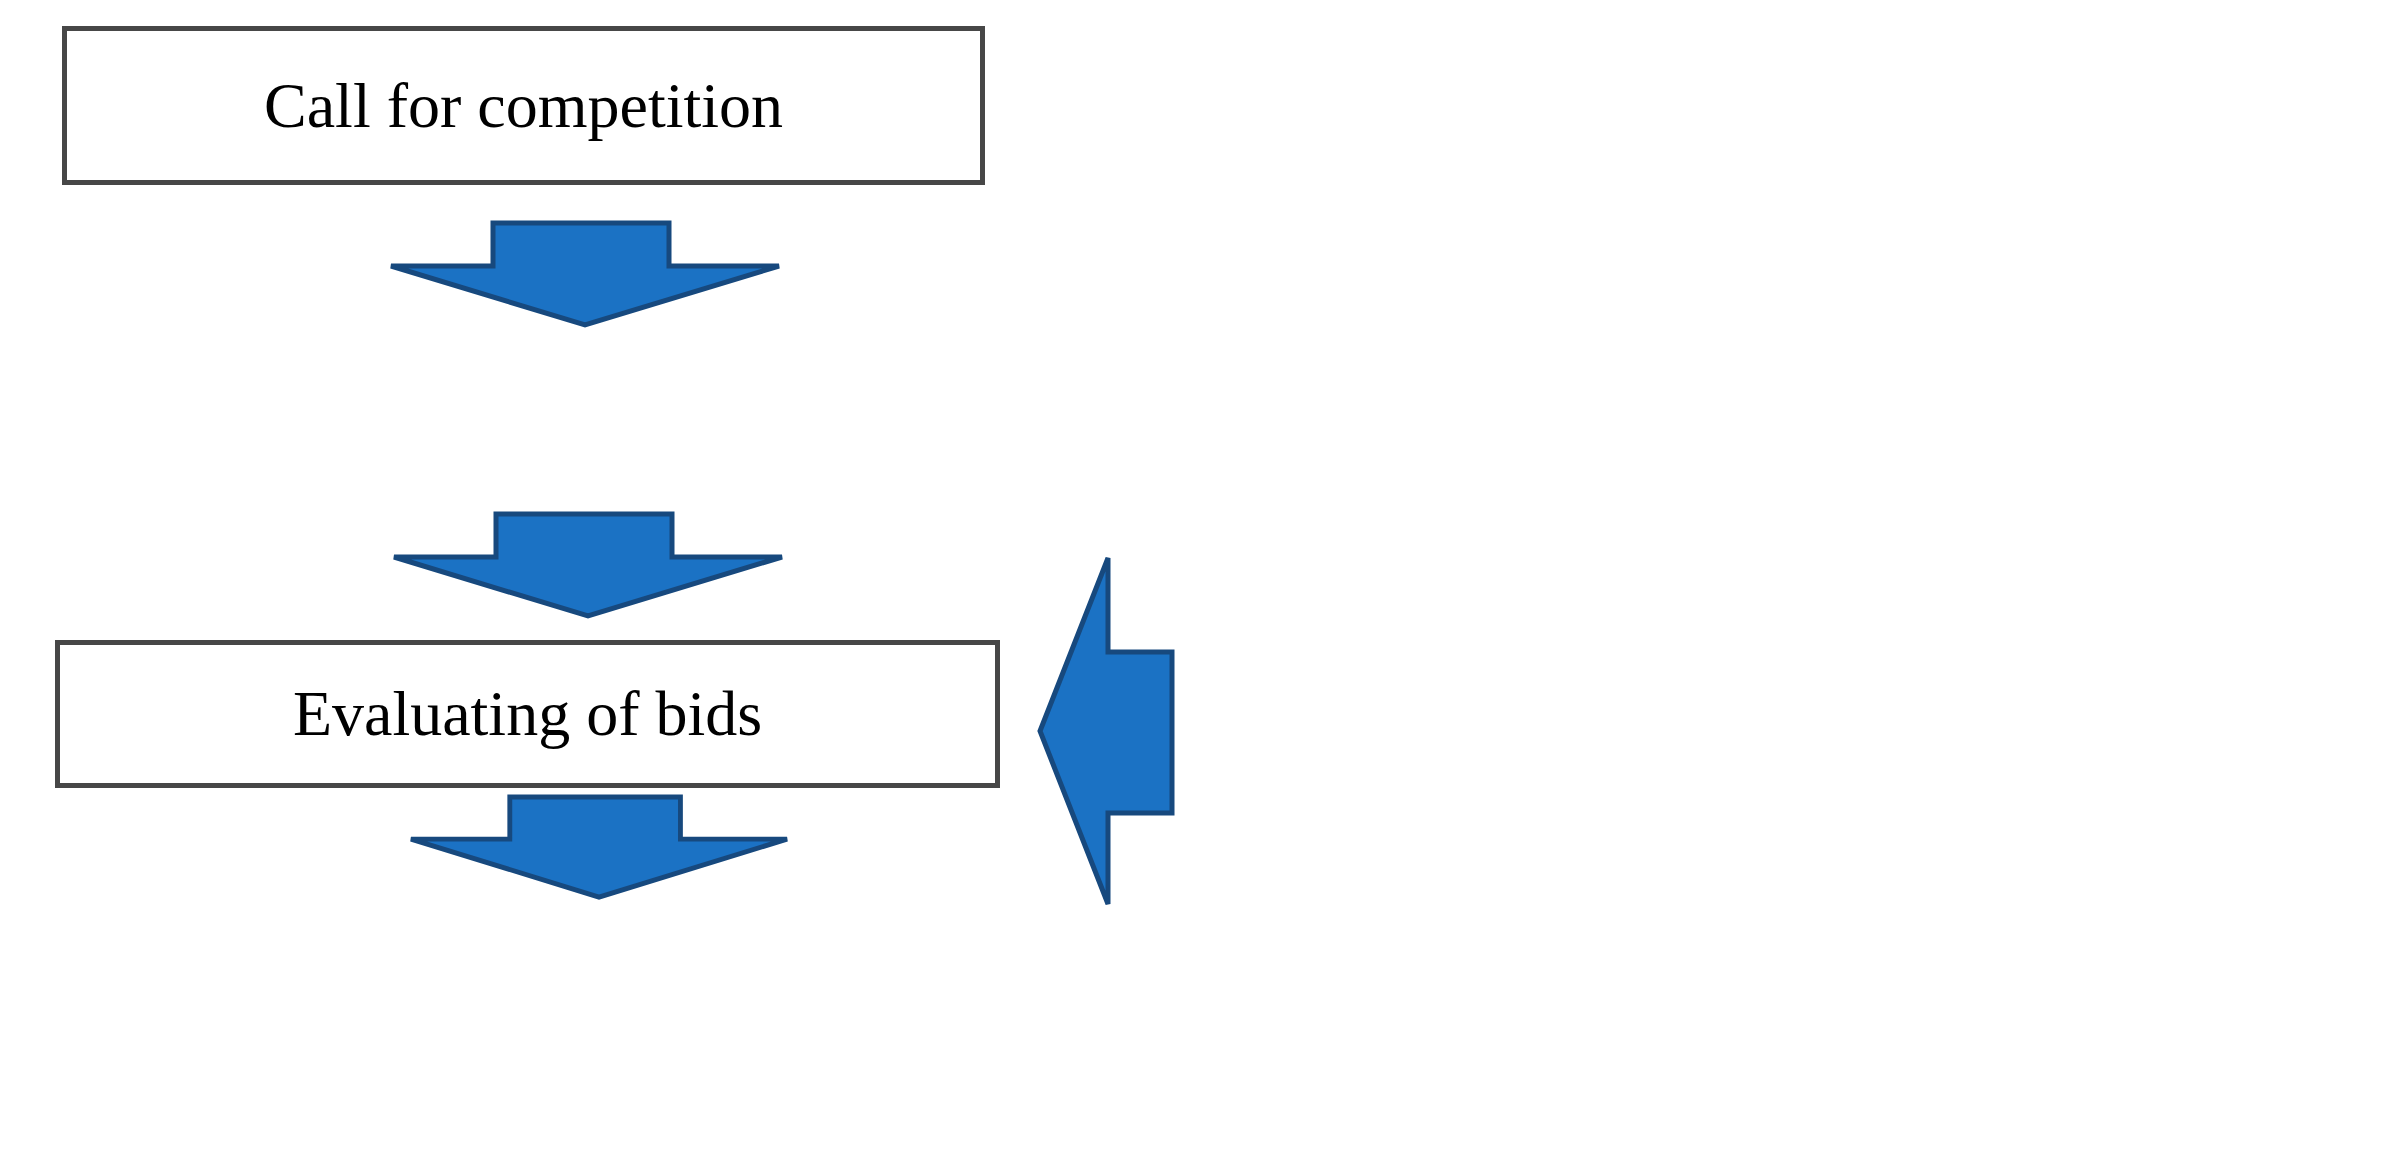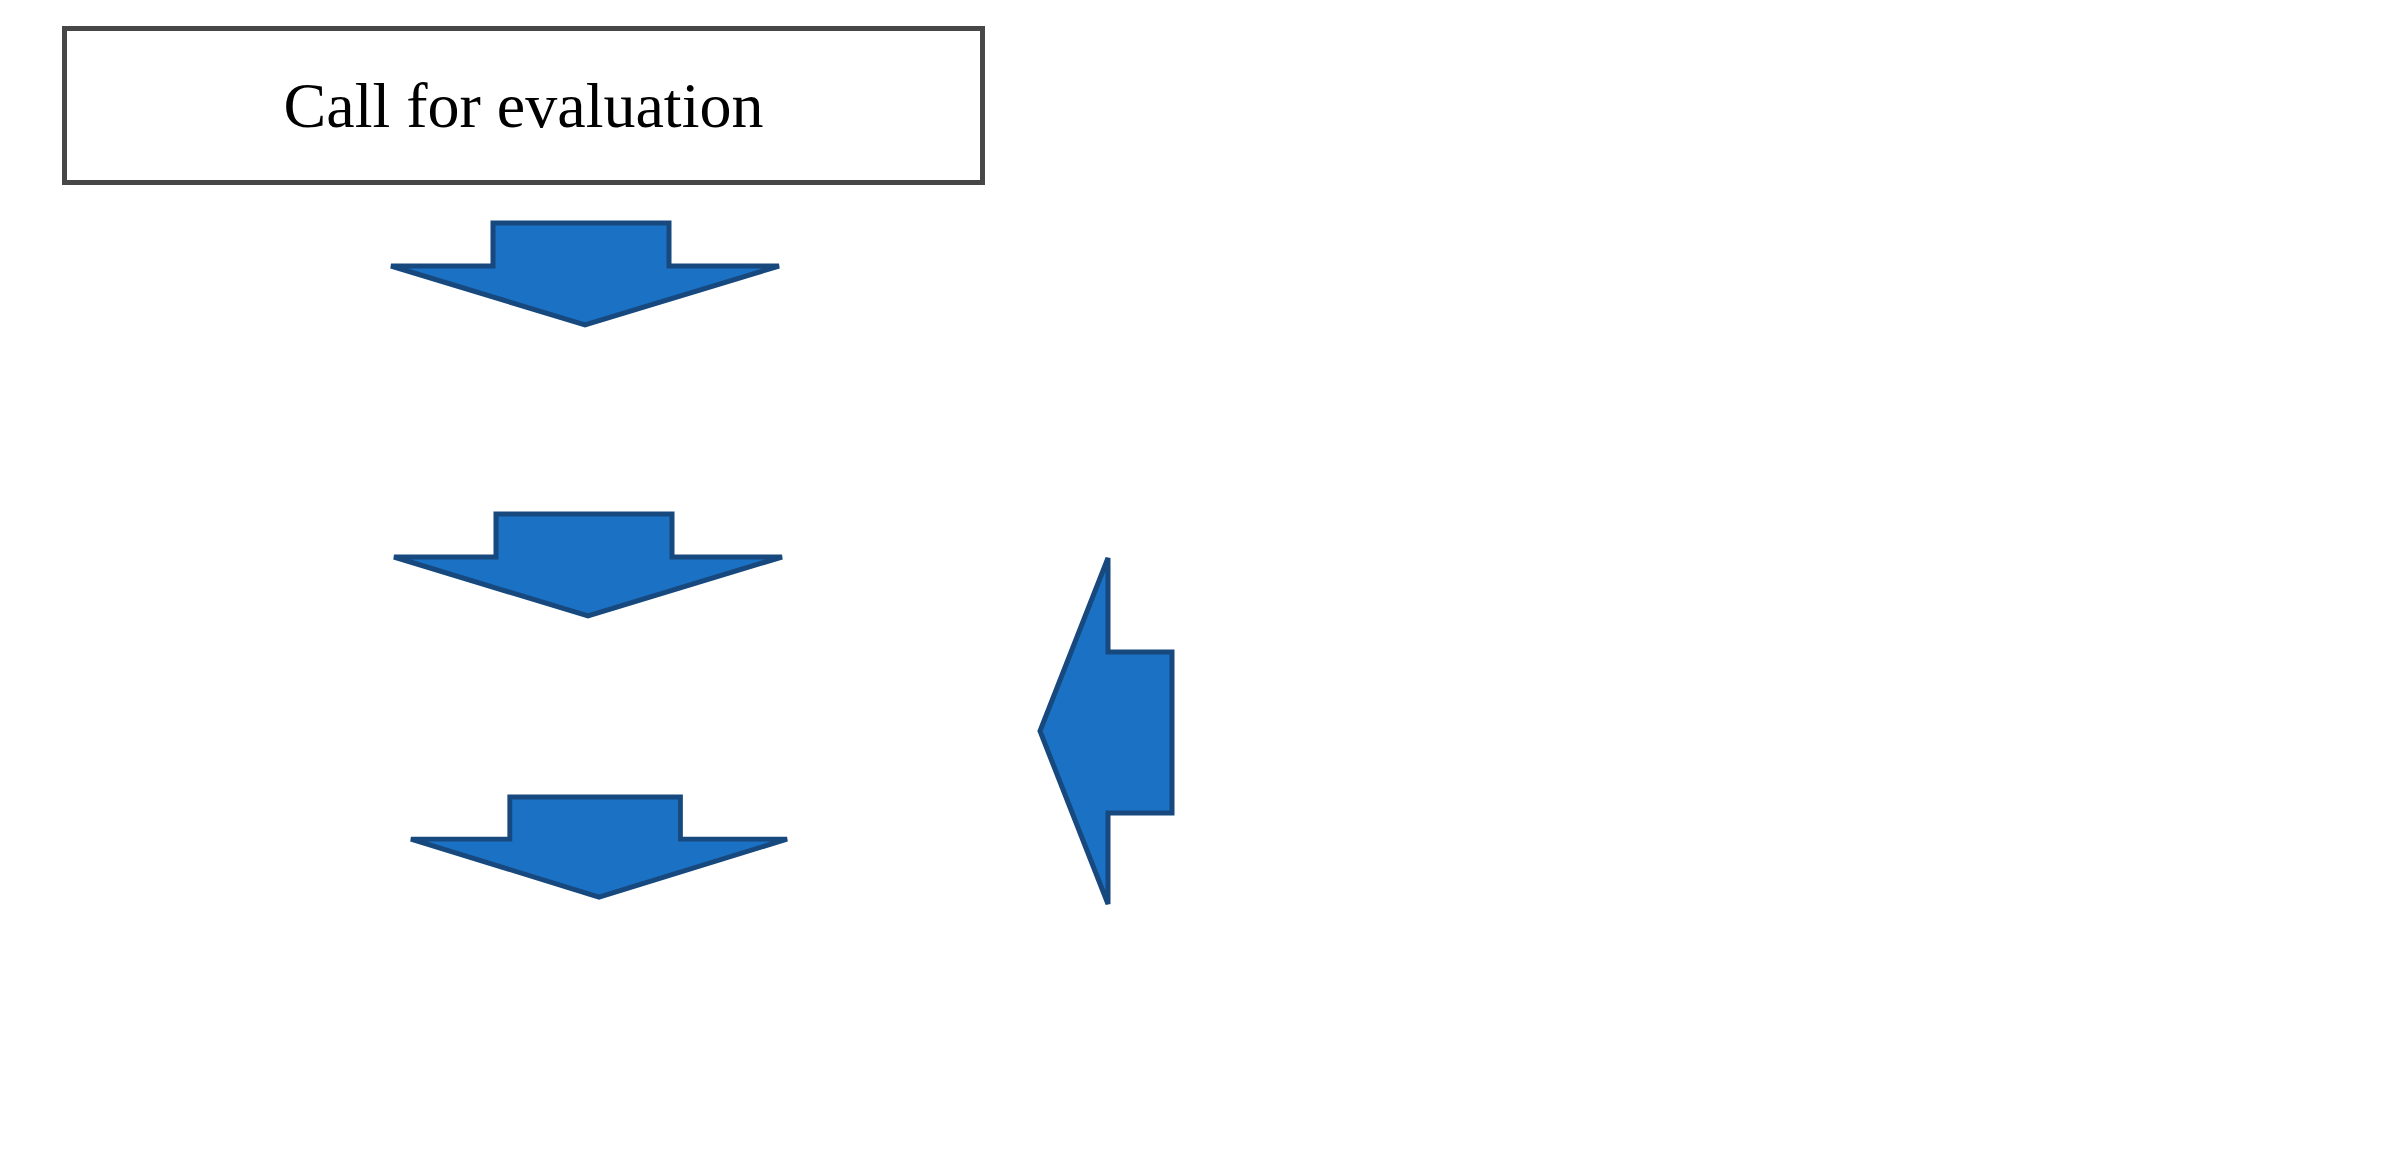--- a/index.html
+++ b/index.html
@@ -54,32 +54,35 @@
   .arrow-2 { left: 391px;  top: 510px; width: 394px; height: 110px; }
   .arrow-3 { left: 408px;  top: 793px; width: 382px; height: 108px; }
   .arrow-left { left: 1037px; top: 554px; width: 138px; height: 354px; }
 </style>
 </head>
 <body>
 
 <div class="canvas">
 
   <div class="box box-step1">
-    <span class="label">Call for evaluation</span>
+    <span class="label">Call for competition</span>
   </div>
 
   <svg class="arrow-svg arrow-1" viewBox="0 0 394 110" preserveAspectRatio="none" aria-hidden="true">
     <polygon class="arrow-shape" points="105,4 281,4 281,47 391,47 197,106 3,47 105,47"></polygon>
   </svg>
 
 
   <svg class="arrow-svg arrow-2" viewBox="0 0 394 110" preserveAspectRatio="none" aria-hidden="true">
     <polygon class="arrow-shape" points="105,4 281,4 281,47 391,47 197,106 3,47 105,47"></polygon>
   </svg>
 
+  <div class="box box-step3">
+    <span class="label">Evaluating of bids</span>
+  </div>
 
   <svg class="arrow-svg arrow-3" viewBox="0 0 394 110" preserveAspectRatio="none" aria-hidden="true">
     <polygon class="arrow-shape" points="105,4 281,4 281,47 391,47 197,106 3,47 105,47"></polygon>
   </svg>
 
 
   <svg class="arrow-svg arrow-left" viewBox="0 0 138 354" preserveAspectRatio="none" aria-hidden="true">
     <polygon class="arrow-shape" points="135,98 71,98 71,4 3,177 71,350 71,259 135,259"></polygon>
   </svg>
 

